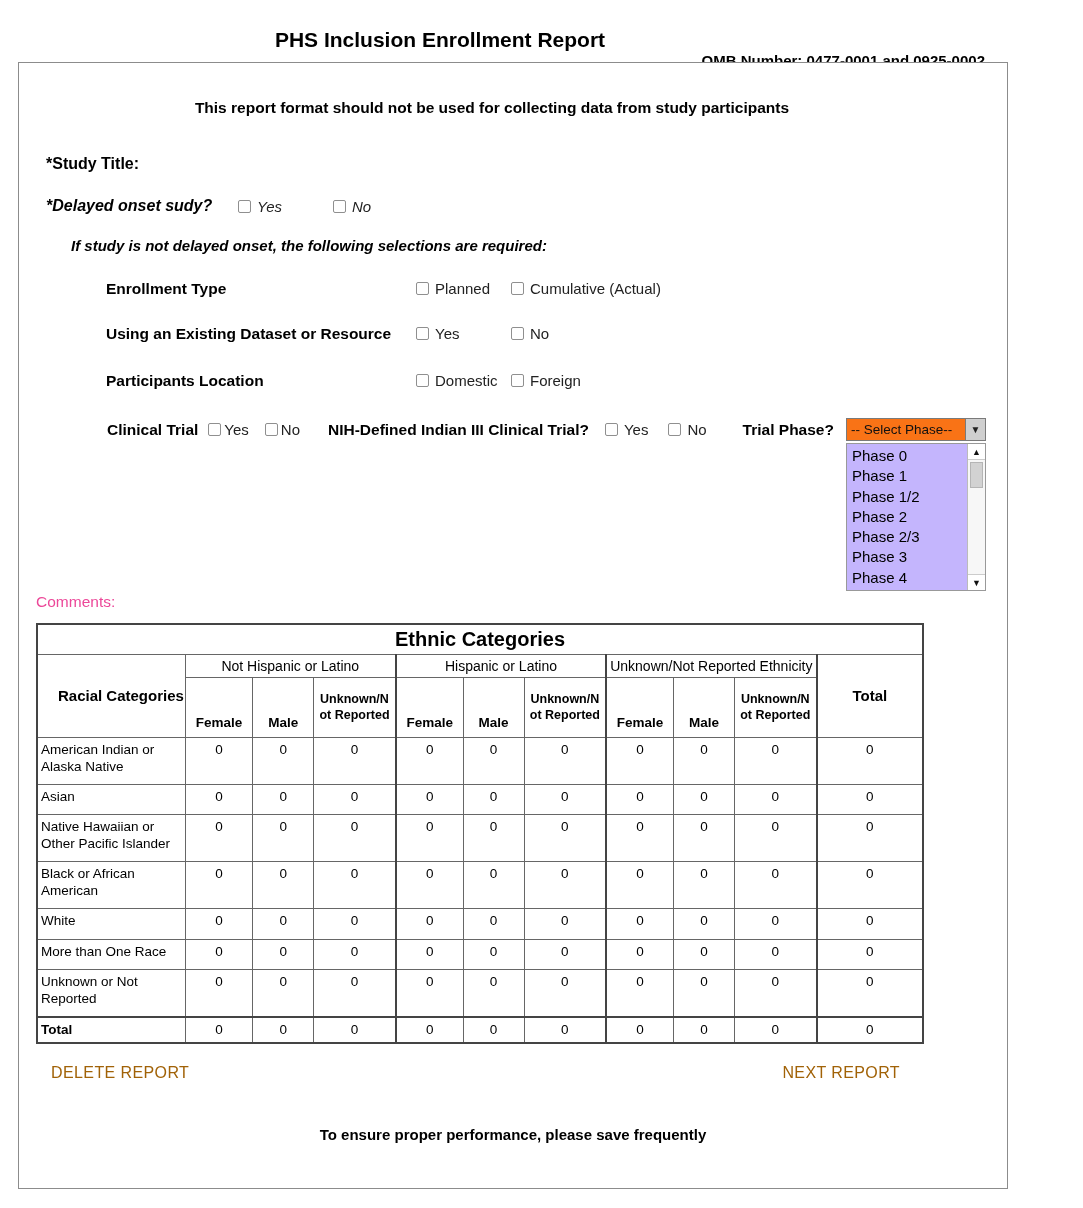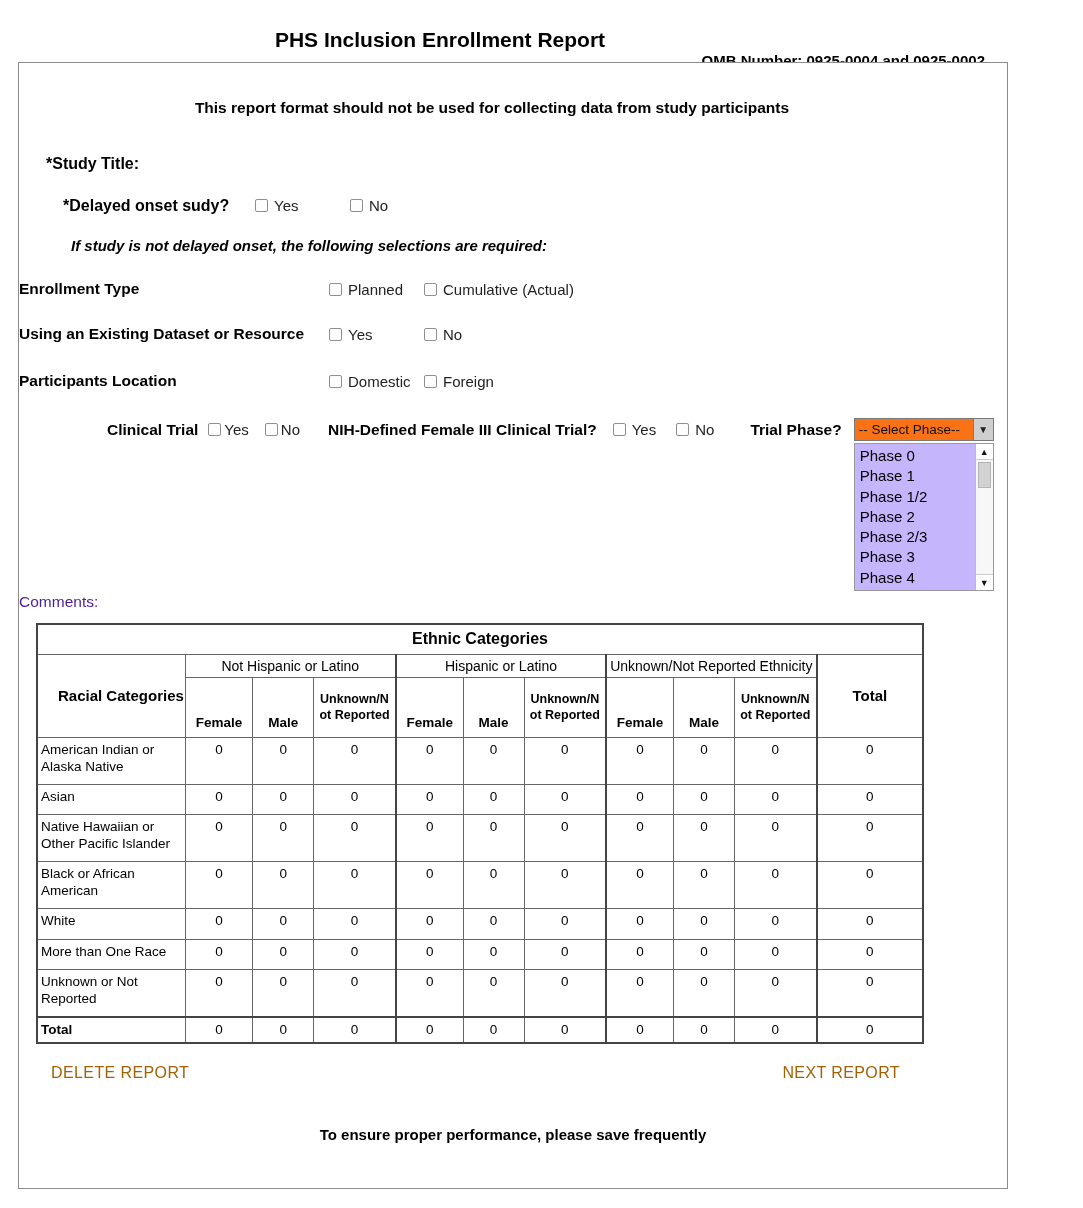--- a/index.html
+++ b/index.html
@@ -9,26 +9,26 @@
 
   .title { width: 880px; margin: 0; padding-top: 28px; text-align: center; font-size: 21px; font-weight: bold; }
   .omb { position: absolute; top: 52px; right: 75px; font-size: 15px; font-weight: bold; }
 
   .main-box { position: absolute; top: 62px; left: 18px; width: 990px; height: 1127px; border: 1px solid #8c8c8c; background: #fff; }
 
   .warning { width: 946px; padding-top: 36px; text-align: center; font-size: 15.5px; font-weight: bold; }
 
   .study-row { margin: 38px 0 0 27px; font-size: 16px; font-weight: bold; }
 
-  .delayed-row { margin: 24px 0 0 44px; display: flex; align-items: flex-start; font-size: 15px; }
+  .delayed-row { margin: 24px 0 0 27px; display: flex; align-items: flex-end; font-size: 15px; font-style: italic; }
   .delayed-row .dlabel { width: 192px; font-size: 16px; font-weight: bold; }
 
   .instruction { margin: 22px 0 0 52px; font-size: 15px; font-weight: bold; font-style: italic; }
 
-  .fieldrow { display: flex; align-items: flex-end; font-size: 15px; }
+  .fieldrow { margin-left: 87px; display: flex; align-items: flex-start; font-size: 15px; }
   .fr1 { margin-top: 26px; } .fr2 { margin-top: 27px; } .fr3 { margin-top: 29px; }
   .fieldrow .flabel { width: 310px; font-weight: bold; font-size: 15.5px; }
 
   .opt { display: inline-flex; align-items: center; gap: 6px; color: #222; }
   .opt-w { min-width: 95px; }
   .opt-tight { gap: 3px; }
   .cb { width: 13px; height: 13px; flex: 0 0 13px; border: 1px solid #8f8f8f; border-radius: 2px; background: #fefefe; display: inline-block; }
 
   .clinical-row { margin: 28px 0 0 88px; display: flex; align-items: center; font-size: 15px; white-space: nowrap; }
   .clinical-row > * { flex-shrink: 0; }
@@ -44,28 +44,28 @@
   .phase-list { position: absolute; top: 25px; left: 0; width: 140px; height: 148px; border: 1px solid #999; background: #c4b5fd; display: block; }
   .phase-list ul { list-style: none; margin: 0; padding: 2px 0 0 0; width: 121px; }
   .phase-list li { font-size: 15px; line-height: 20.3px; padding-left: 5px; white-space: nowrap; }
   .sb { position: absolute; top: 0; right: 0; bottom: 0; width: 18px; border-left: 1px solid #bbb; background: #f7f7f7; }
   .sb-up, .sb-down { position: absolute; left: 0; width: 100%; height: 16px; display: flex; align-items: center; justify-content: center; font-size: 9px; color: #111; background: #fff; }
   .sb-up { top: 0; border-bottom: 1px solid #ccc; }
   .sb-down { bottom: 0; border-top: 1px solid #ccc; }
   .sb-thumb { position: absolute; top: 18px; left: 2px; width: 13px; height: 26px; background: #d2d2d2; border: 1px solid #b5b5b5; }
 
   .dropdown-spacer { height: 152px; }
-  .comments { font-size: 15.5px; color: #4c1d95; }
+  .comments { margin-left: 17px; font-size: 15.5px; color: #ec4899; }
 
   .etable { border-collapse: collapse; table-layout: fixed; width: 888px; margin: 12px 0 0 17px; font-size: 13.5px; border: 2px solid #444; }
   .etable th, .etable td { border: 1px solid #666; }
   .c-racial { width: 141px; }
   .c-f { width: 64px; } .c-m { width: 58px; } .c-u { width: 78px; }
   .c-total { width: 101px; }
-  .t-title { font-size: 16px; font-weight: bold; height: 30px; text-align: center; }
+  .t-title { font-size: 20px; font-weight: bold; height: 30px; text-align: center; }
   .group { font-weight: normal; font-size: 14px; height: 23px; text-align: center; }
   .racial { font-size: 15px; font-weight: bold; text-align: right; vertical-align: middle; }
   .total-h { font-size: 15px; font-weight: bold; text-align: center; vertical-align: middle; }
   .sub { font-weight: bold; text-align: center; height: 60px; }
   .sub.fm { font-size: 13.5px; vertical-align: bottom; padding-bottom: 7px; }
   .sub.u { font-size: 12.5px; vertical-align: middle; line-height: 1.3; padding: 2px 3px; word-break: break-word; }
   .gs { border-left: 2px solid #444 !important; }
   .etable tbody td { vertical-align: top; }
   .etable .row-label { text-align: left; padding: 3px 3px 9px 3px; font-size: 13.5px; line-height: 1.27; }
   .etable .num { text-align: center; padding-top: 4px; }
@@ -74,21 +74,21 @@
 
   .actions { display: flex; justify-content: space-between; margin: 20px 107px 0 32px; font-size: 16px; color: #a16207; letter-spacing: 0.4px; }
   .footer-note { margin-top: 44px; text-align: center; font-size: 15px; font-weight: bold; }
 </style>
 </head>
 <body>
 
 <div class="page">
 
   <h1 class="title">PHS Inclusion Enrollment Report</h1>
-  <div class="omb">OMB Number: 0925-0004 and 0925-0002</div>
+  <div class="omb">OMB Number: 0477-0001 and 0925-0002</div>
 
   <div class="main-box">
 
     <div class="warning">This report format should not be used for collecting data from study participants</div>
 
     <div class="study-row">
       <span>*Study Title:</span>
     </div>
 
     <div class="delayed-row">
@@ -144,21 +144,21 @@
     <div class="clinical-row">
       <span class="ct-label">Clinical Trial</span>
       <span class="opt opt-tight m16">
         <span class="cb"></span>
         <span>Yes</span>
       </span>
       <span class="opt opt-tight m28">
         <span class="cb"></span>
         <span>No</span>
       </span>
-      <span class="nih-label">NIH-Defined Female III Clinical Trial?</span>
+      <span class="nih-label">NIH-Defined Indian III Clinical Trial?</span>
       <span class="opt m20">
         <span class="cb"></span>
         <span>Yes</span>
       </span>
       <span class="opt m36">
         <span class="cb"></span>
         <span>No</span>
       </span>
       <span class="tp-label">Trial Phase?</span>
       <span class="phase-wrap">

